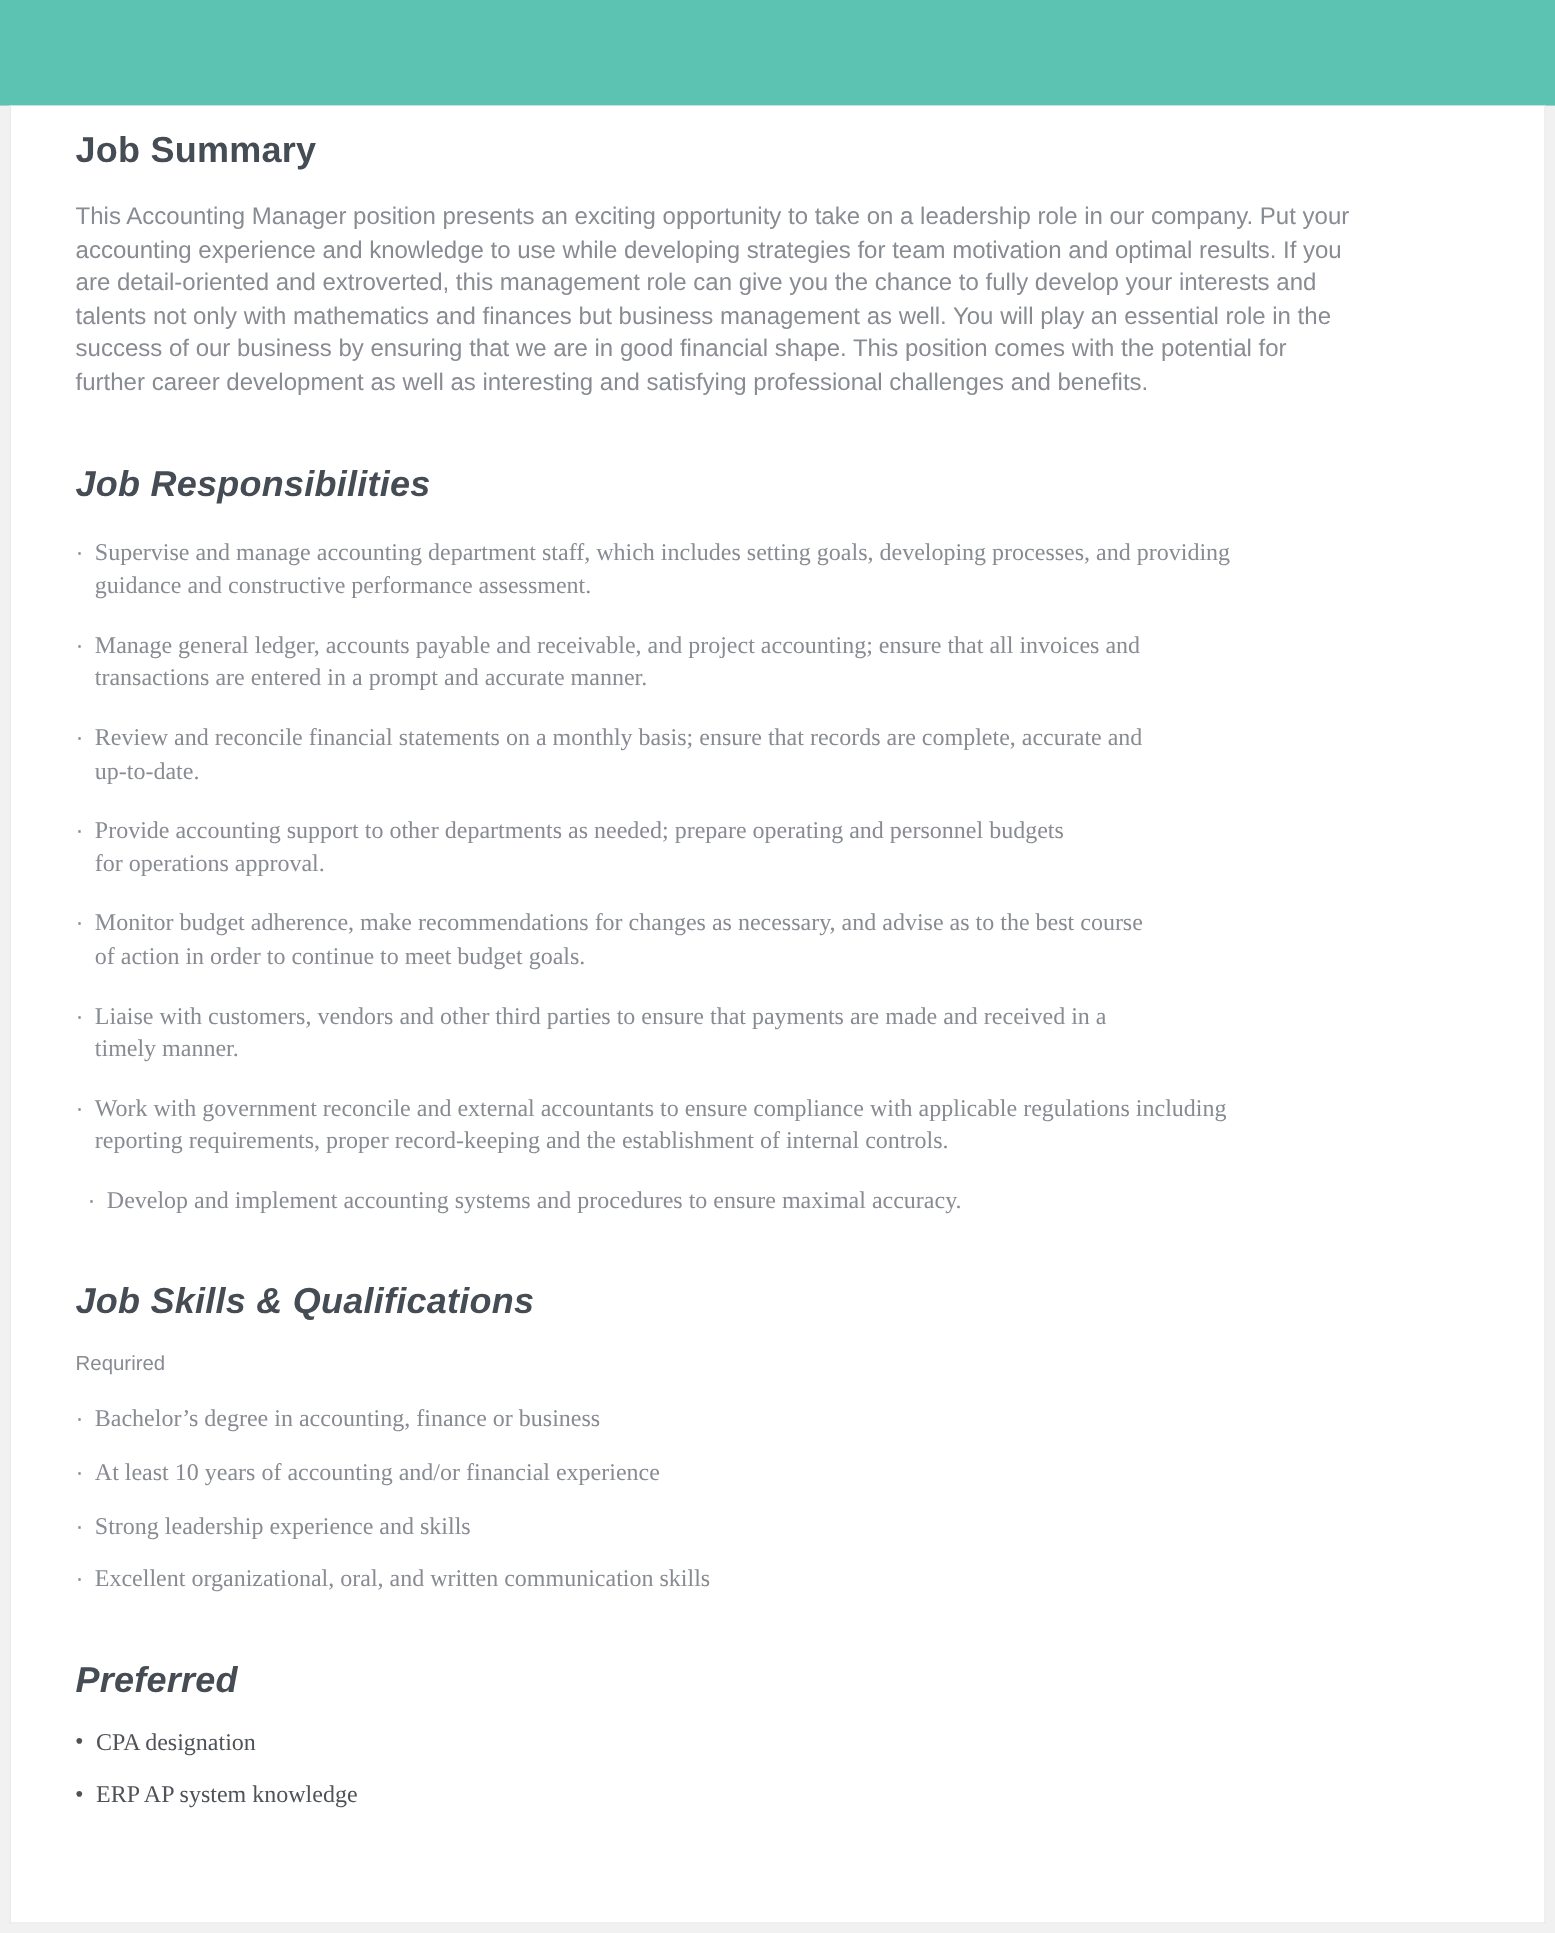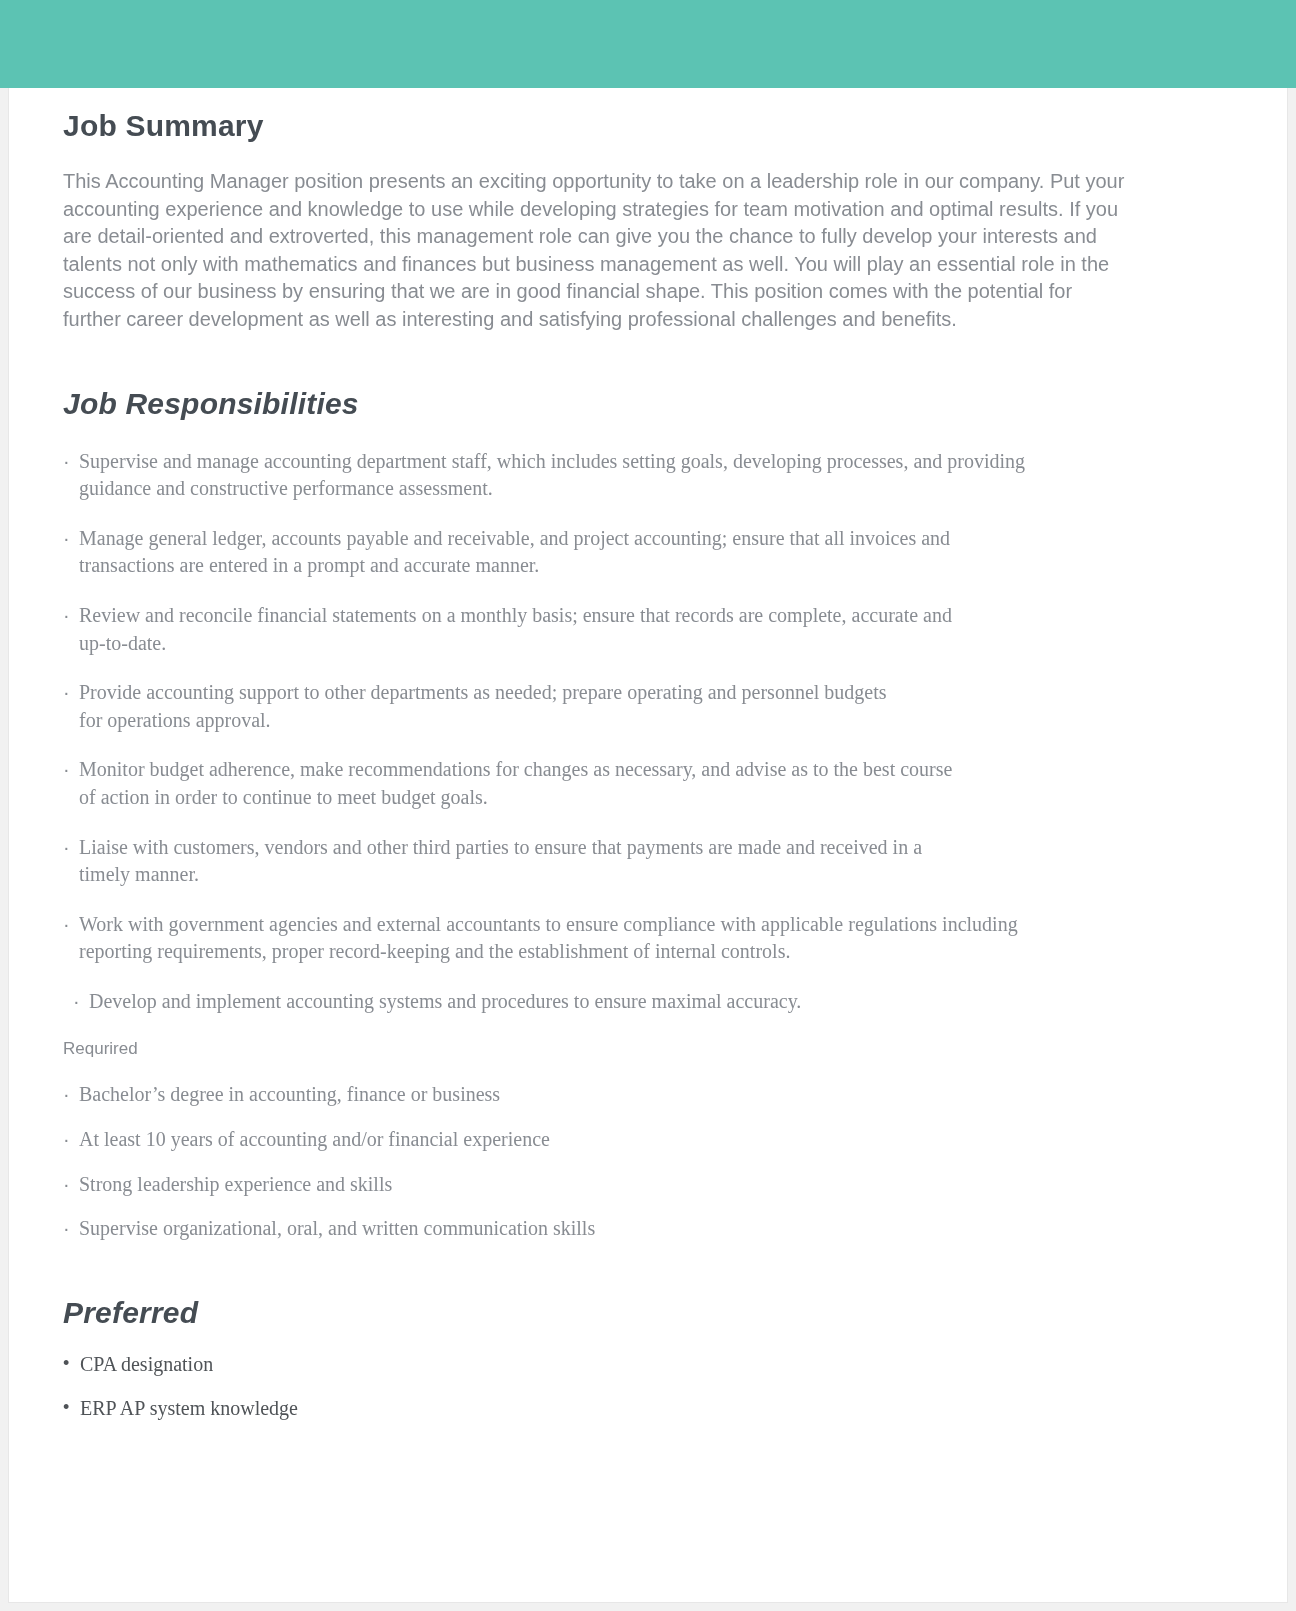--- a/index.html
+++ b/index.html
@@ -132,46 +132,47 @@
         <span class="txt">Monitor budget adherence, make recommendations for changes as necessary, and advise as to the best course
 of action in order to continue to meet budget goals.</span>
       </div>
       <div class="bullet">
         <span class="dot">·</span>
         <span class="txt">Liaise with customers, vendors and other third parties to ensure that payments are made and received in a
 timely manner.</span>
       </div>
       <div class="bullet">
         <span class="dot">·</span>
-        <span class="txt">Work with government agencies and external accountants to ensure compliance with applicable regulations including
+        <span class="txt">Work with government reconcile and external accountants to ensure compliance with applicable regulations including
 reporting requirements, proper record-keeping and the establishment of internal controls.</span>
       </div>
       <div class="bullet indented">
         <span class="dot">·</span>
         <span class="txt">Develop and implement accounting systems and procedures to ensure maximal accuracy.</span>
       </div>
     </div>
 
+    <h2 class="section-title mt-section">Job Skills &amp; Qualifications</h2>
     <div class="subtitle">Requrired</div>
     <div class="bullet-list skills-list">
       <div class="bullet">
         <span class="dot">·</span>
         <span class="txt">Bachelor’s degree in accounting, finance or business</span>
       </div>
       <div class="bullet">
         <span class="dot">·</span>
         <span class="txt">At least 10 years of accounting and/or financial experience</span>
       </div>
       <div class="bullet">
         <span class="dot">·</span>
         <span class="txt">Strong leadership experience and skills</span>
       </div>
       <div class="bullet">
         <span class="dot">·</span>
-        <span class="txt">Supervise organizational, oral, and written communication skills</span>
+        <span class="txt">Excellent organizational, oral, and written communication skills</span>
       </div>
     </div>
 
     <h2 class="section-title mt-section">Preferred</h2>
     <div class="bullet-list preferred-list">
       <div class="bullet">
         <span class="dot">•</span>
         <span class="txt">CPA designation</span>
       </div>
       <div class="bullet">

